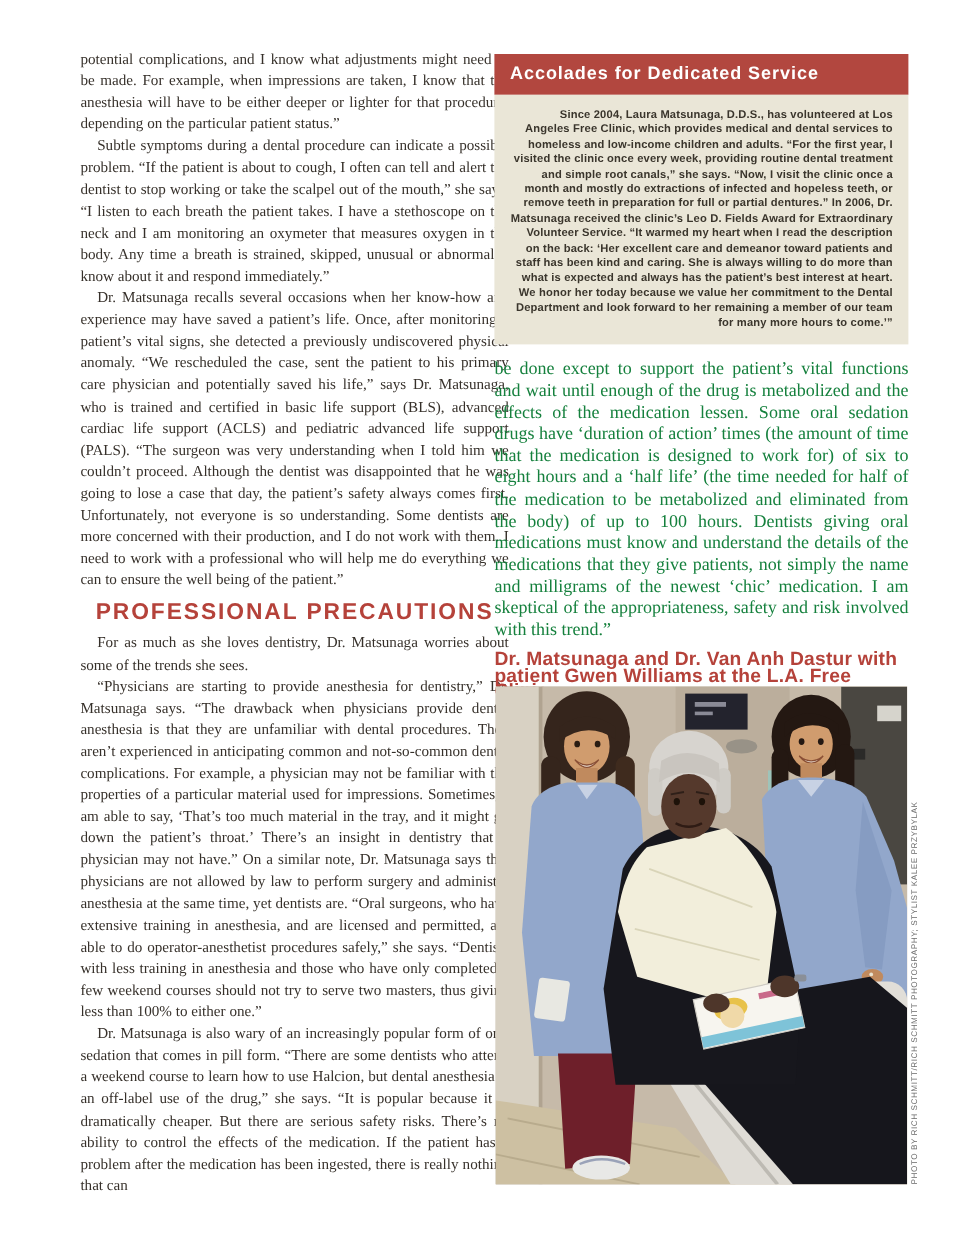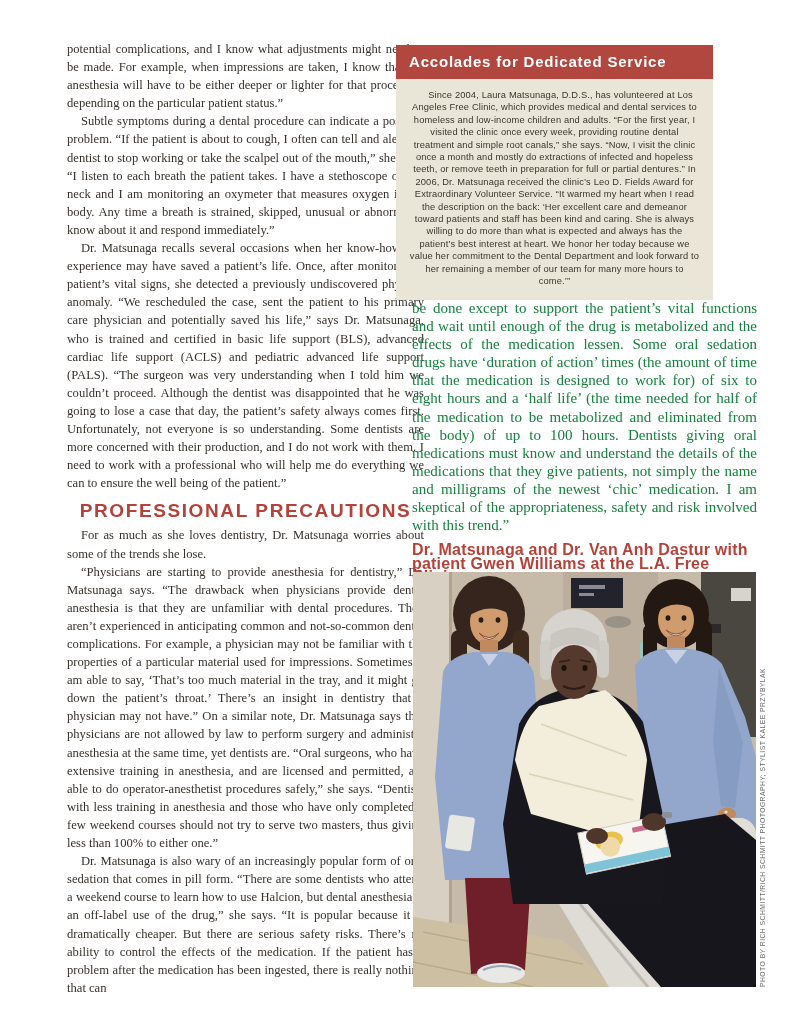--- a/index.html
+++ b/index.html
@@ -15,31 +15,31 @@
     margin-left:27px;
   }
   .col-left p { margin:0; }
   .col-left p.indent { text-indent:14px;font-family:Liberation Serif, serif; }
   .section-heading {
     font-family:"Liberation Sans", sans-serif; font-weight:bold;
     font-size:19px; letter-spacing:1.6px; color:#b5423a;
     margin:10px 0 6px 0; text-align:center;
   }
   
-  .accolades-box { position:absolute; left:396px; top:45px; width:317px; }
+  .accolades-box { position:absolute; left:412px; top:45px; width:345px; }
   .box-header {
     background:#b2473f; color:#ffffff;
     font-family:"Liberation Sans", sans-serif; font-weight:bold;
     font-size:15px; letter-spacing:0.8px; padding:8px 13px 9px 13px;
   }
   .box-body {
     background:#eae6d7; color:#3a352c;
     font-family:"Liberation Sans", sans-serif;
     font-size:9.3px; line-height:12.4px; letter-spacing:0.15px;
-    padding:10px 13px 12px 13px; text-align:center;
+    padding:10px 13px 12px 13px; text-align:right;font-weight:bold;
   }
   .box-body .box-text { text-indent:12px; display:block; }
   .col-right-text {
     position:absolute; left:412px; top:299px; width:345px;
     font-size:15px; line-height:18.1px; color:#15803d; text-align:justify;
   }
   .col-right-text p { margin:0; }
   .col-right-text p.indent { text-indent:14px; }
   .photo-caption {
     position:absolute; left:412px; top:543px; width:345px;
@@ -61,21 +61,21 @@
 </head>
 <body>
 
 <div class="page">
 
   <div class="col-left">
     <p>potential complications, and I know what adjustments might need to be made. For example, when impressions are taken, I know that the anesthesia will have to be either deeper or lighter for that procedure, depending on the particular patient status.”</p>
     <p class="indent">Subtle symptoms during a dental procedure can indicate a possible problem. “If the patient is about to cough, I often can tell and alert the dentist to stop working or take the scalpel out of the mouth,” she says. “I listen to each breath the patient takes. I have a stethoscope on the neck and I am monitoring an oxymeter that measures oxygen in the body. Any time a breath is strained, skipped, unusual or abnormal, I know about it and respond immediately.”</p>
     <p class="indent">Dr. Matsunaga recalls several occasions when her know-how and experience may have saved a patient’s life. Once, after monitoring a patient’s vital signs, she detected a previously undiscovered physical anomaly. “We rescheduled the case, sent the patient to his primary care physician and potentially saved his life,” says Dr. Matsunaga, who is trained and certified in basic life support (BLS), advanced cardiac life support (ACLS) and pediatric advanced life support (PALS). “The surgeon was very understanding when I told him we couldn’t proceed. Although the dentist was disappointed that he was going to lose a case that day, the patient’s safety always comes first. Unfortunately, not everyone is so understanding. Some dentists are more concerned with their production, and I do not work with them. I need to work with a professional who will help me do everything we can to ensure the well being of the patient.”</p>
     <h2 class="section-heading">PROFESSIONAL PRECAUTIONS</h2>
-    <p class="indent">For as much as she loves dentistry, Dr. Matsunaga worries about some of the trends she lose.</p>
+    <p class="indent">For as much as she loves dentistry, Dr. Matsunaga worries about some of the trends she sees.</p>
     <p class="indent">“Physicians are starting to provide anesthesia for dentistry,” Dr. Matsunaga says. “The drawback when physicians provide dental anesthesia is that they are unfamiliar with dental procedures. They aren’t experienced in anticipating common and not-so-common dental complications. For example, a physician may not be familiar with the properties of a particular material used for impressions. Sometimes, I am able to say, ‘That’s too much material in the tray, and it might go down the patient’s throat.’ There’s an insight in dentistry that a physician may not have.” On a similar note, Dr. Matsunaga says that physicians are not allowed by law to perform surgery and administer anesthesia at the same time, yet dentists are. “Oral surgeons, who have extensive training in anesthesia, and are licensed and permitted, are able to do operator-anesthetist procedures safely,” she says. “Dentists with less training in anesthesia and those who have only completed a few weekend courses should not try to serve two masters, thus giving less than 100% to either one.”</p>
     <p class="indent">Dr. Matsunaga is also wary of an increasingly popular form of oral sedation that comes in pill form. “There are some dentists who attend a weekend course to learn how to use Halcion, but dental anesthesia is an off-label use of the drug,” she says. “It is popular because it is dramatically cheaper. But there are serious safety risks. There’s no ability to control the effects of the medication. If the patient has a problem after the medication has been ingested, there is really nothing that can</p>
   </div>
 
   <div class="accolades-box">
     <div class="box-header">Accolades for Dedicated Service</div>
     <div class="box-body">
       <span class="box-text">Since 2004, Laura Matsunaga, D.D.S., has volunteered at Los Angeles Free Clinic, which provides medical and dental services to homeless and low-income children and adults. “For the first year, I visited the clinic once every week, providing routine dental treatment and simple root canals,” she says. “Now, I visit the clinic once a month and mostly do extractions of infected and hopeless teeth, or remove teeth in preparation for full or partial dentures.” In 2006, Dr. Matsunaga received the clinic’s Leo D. Fields Award for Extraordinary Volunteer Service. “It warmed my heart when I read the description on the back: ‘Her excellent care and demeanor toward patients and staff has been kind and caring. She is always willing to do more than what is expected and always has the patient’s best interest at heart. We honor her today because we value her commitment to the Dental Department and look forward to her remaining a member of our team for many more hours to come.’”</span>
     </div>
   </div>

